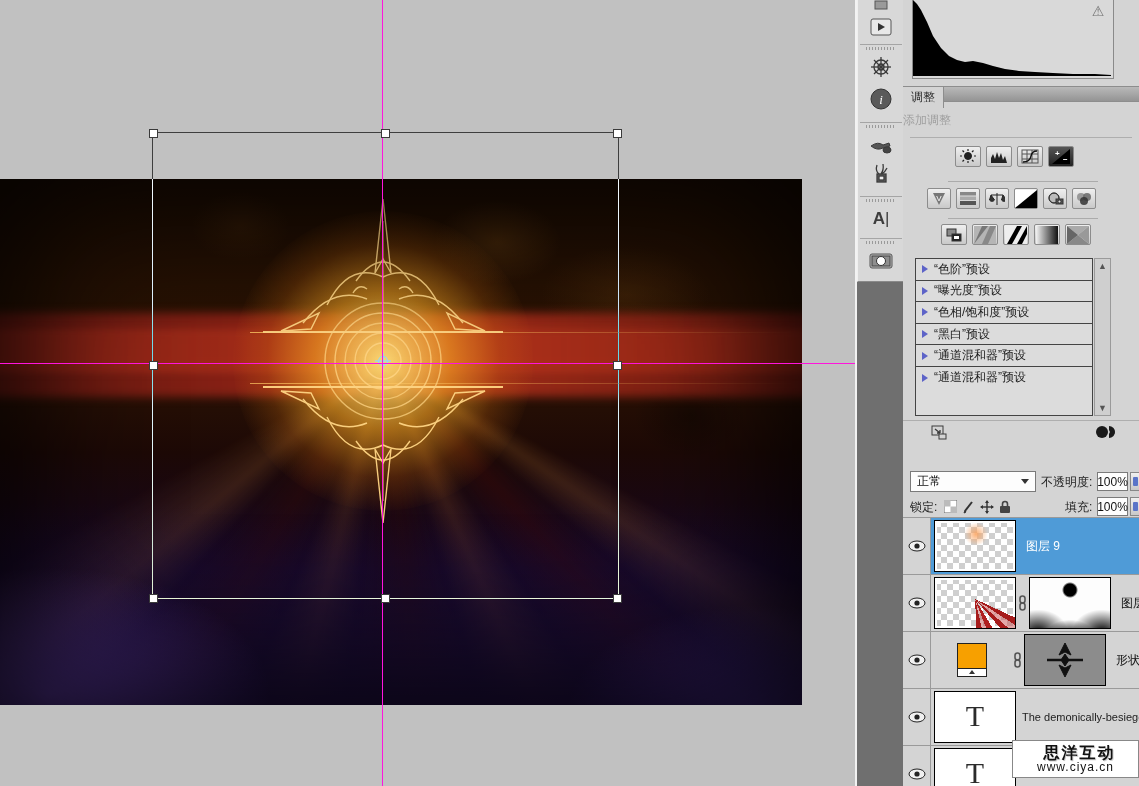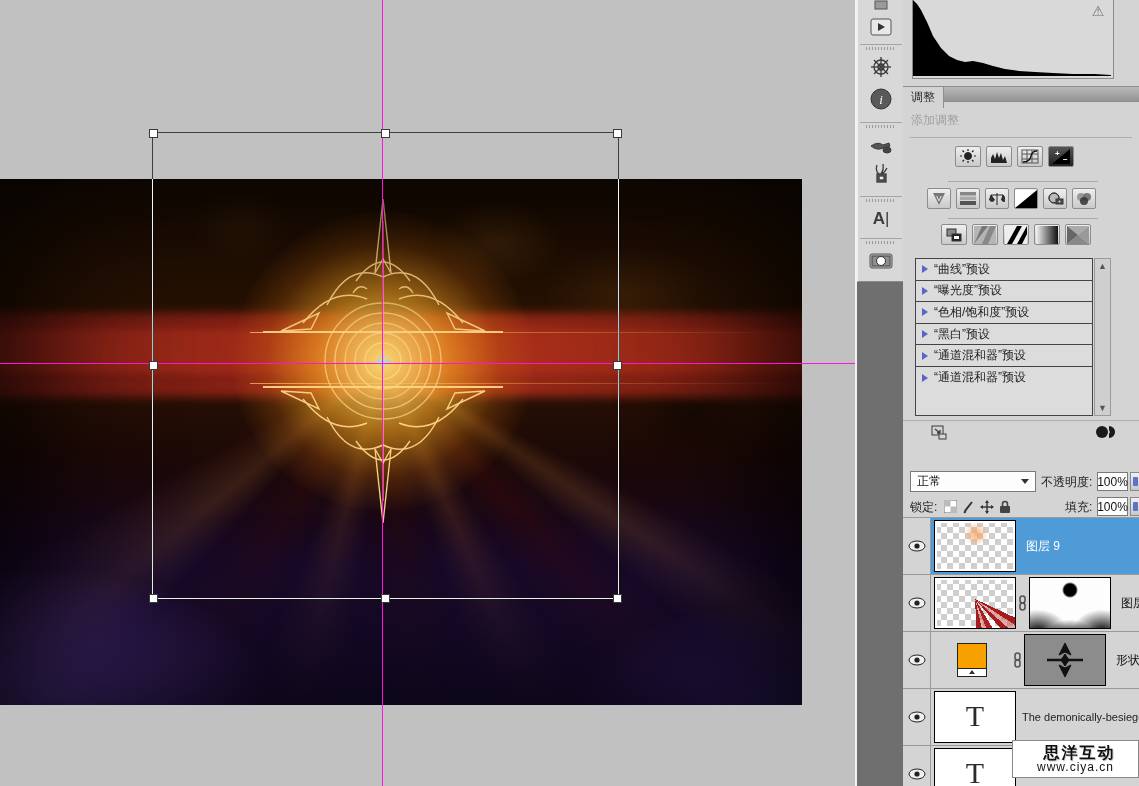--- a/index.html
+++ b/index.html
@@ -71,21 +71,21 @@
   
   #histogram-frame{left:9px;top:0;width:200px;height:78px;background:#d9d9d9;border:1px solid #8a8a8a;border-top:none;}
   #warning-icon{right:6px;top:3px;width:18px;height:16px;color:#6e6e6e;font-size:14px;line-height:16px;text-align:center;}
 
   
   .tab-bar{width:236px;height:16px;background:linear-gradient(#b9b9b9,#949494);border-top:1px solid #8d8d8d;border-bottom:1px solid #8d8d8d;box-sizing:border-box;}
   .tab{height:21px;padding:0 8px;display:inline-flex;align-items:center;font-size:12px;color:#2e2e2e;}
   .tab.active{background:#d4d4d4;border-right:1px solid #8d8d8d;}
   .tab.inactive{background:#ababab;border-right:1px solid #8d8d8d;color:#3c3c3c;}
   #adj-tabbar{left:0;top:86px;}
-  #add-adjust{left:8px;top:112px;font-size:12px;color:#a0a0a0;}
+  #add-adjust{left:0;top:112px;font-size:12px;color:#a0a0a0;}
   .panel-rule{left:7px;width:222px;border-top:1px solid #aeaeae;}
   .adj-row{display:flex;gap:5px;}
   .adj-btn{width:26px;height:21px;background:linear-gradient(#efefef,#c9c9c9);border:1px solid #8c8c8c;border-radius:2px;
            display:flex;align-items:center;justify-content:center;box-sizing:border-box;}
   .adj-btn svg{display:block;}
   .short-rule{left:45px;width:150px;border-top:1px solid #ababab;}
 
   
   #preset-list{left:12px;top:258px;width:178px;height:158px;border:1px solid #444;background:#dcdcdc;box-sizing:border-box;}
   .preset-row{height:21.6px;border-bottom:1px solid #444;box-sizing:border-box;display:flex;align-items:center;font-size:12px;color:#1c1c1c;padding-left:6px;gap:6px;}
@@ -412,21 +412,21 @@
           <polygon points="0,18 22,18 11,9" fill="#888"></polygon>
           <polygon points="0,0 0,18 11,9" fill="#666"></polygon>
           <polygon points="22,0 22,18 11,9" fill="#999"></polygon>
         </svg>
     </div>
   </div>
 
   <div id="preset-list" class="abs">
     <div class="preset-row">
         <span class="tri"></span>
-        <span>“曲线”预设</span>
+        <span>“色阶”预设</span>
       </div>
     <div class="preset-row">
         <span class="tri"></span>
         <span>“曝光度”预设</span>
       </div>
     <div class="preset-row">
         <span class="tri"></span>
         <span>“色相/饱和度”预设</span>
       </div>
     <div class="preset-row">

